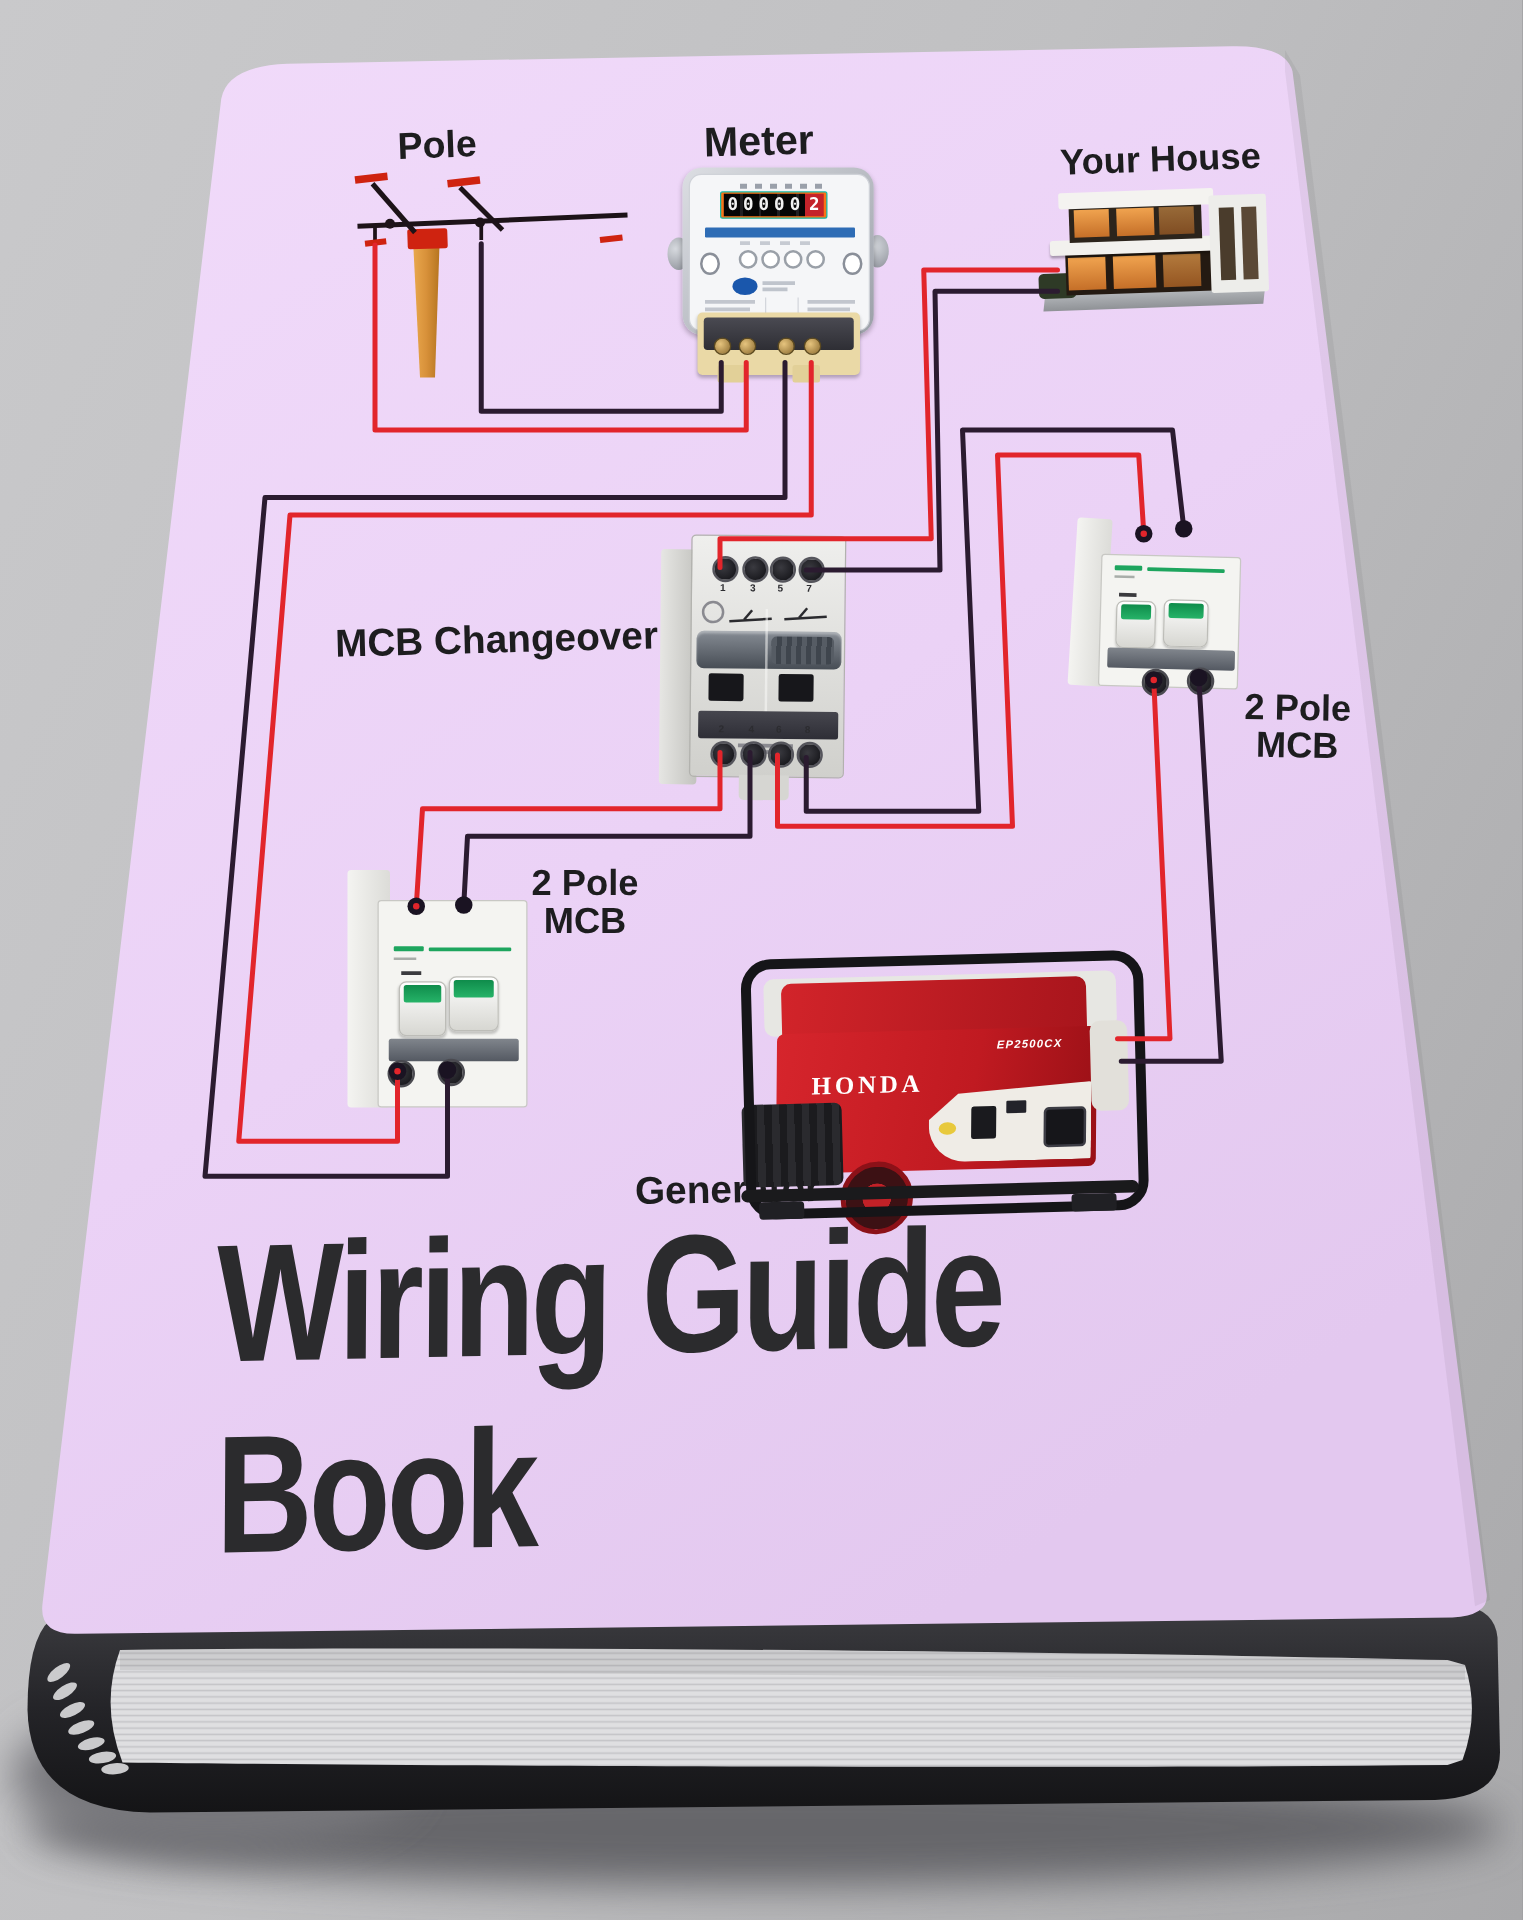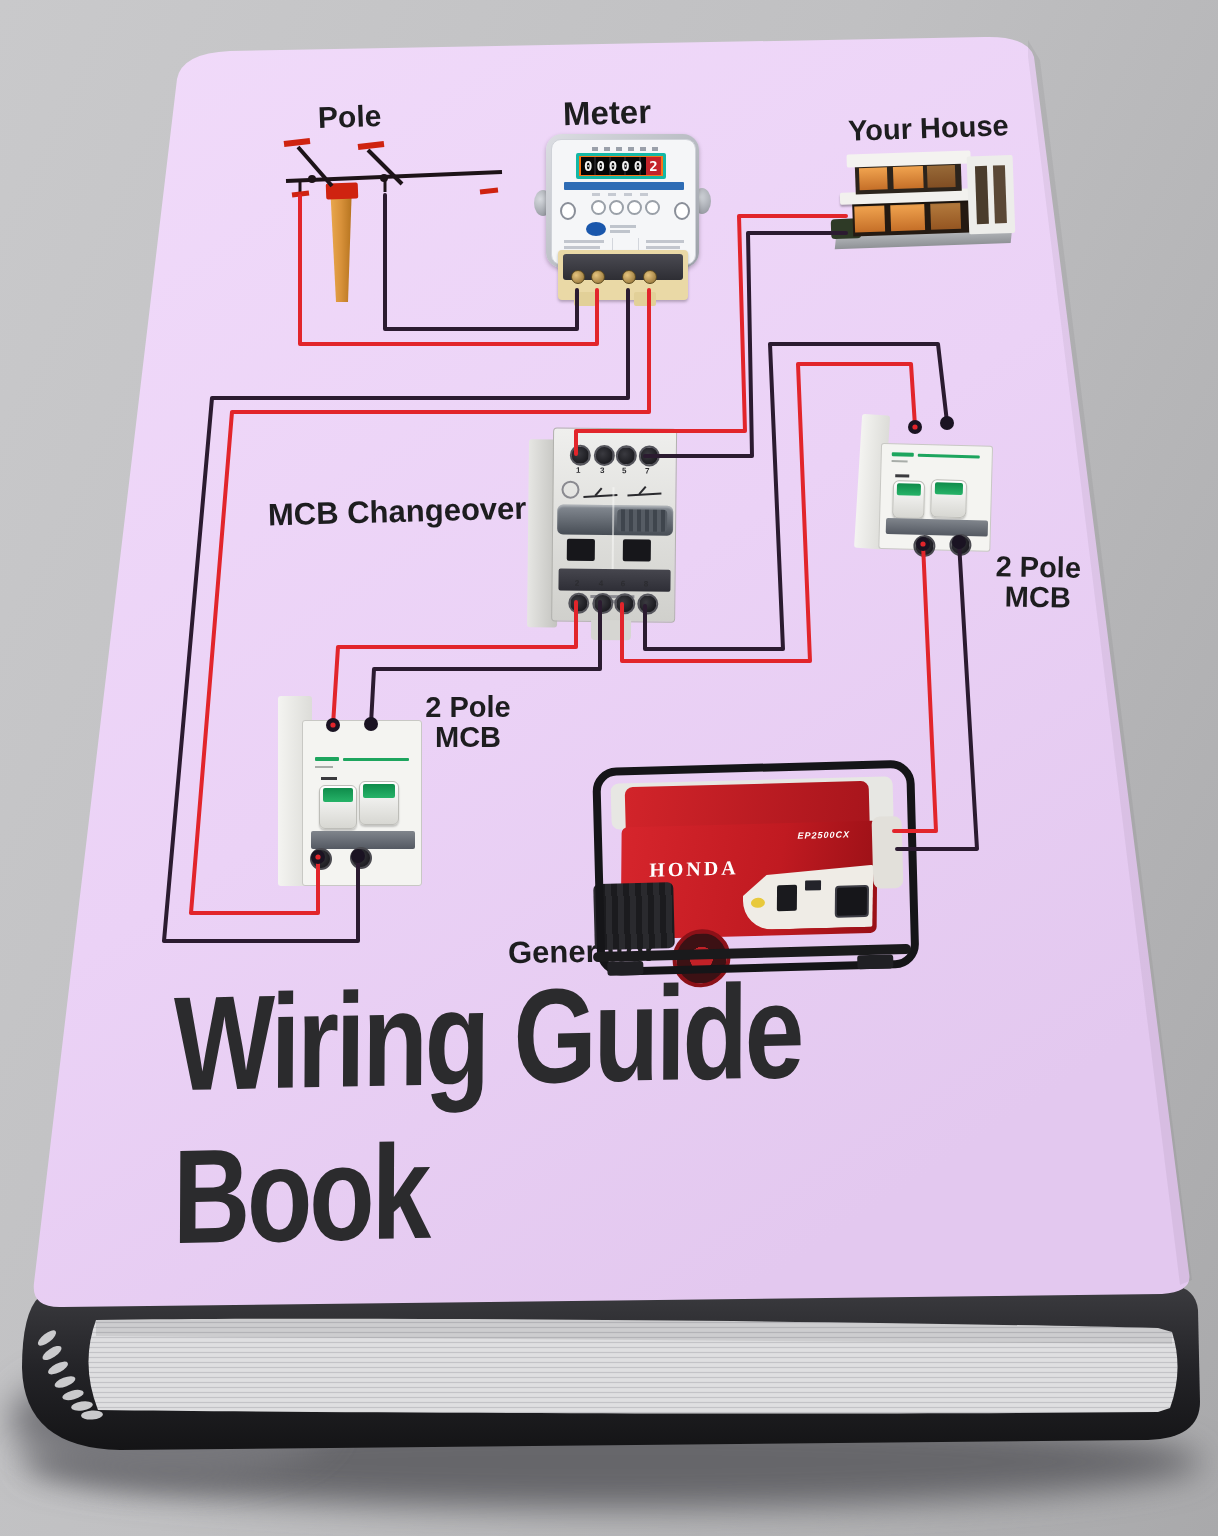--- a/index.html
+++ b/index.html
@@ -14,21 +14,21 @@
   #meter{left:546px;top:134px;width:156px;height:176px;}
   .m-lug{position:absolute;width:18px;height:26px;border-radius:50%;
          background:radial-gradient(circle at 35% 35%,#d6d9de,#8d9199);}
   .m-frame{position:absolute;left:0;top:0;width:153px;height:134px;border-radius:16px;
            background:linear-gradient(135deg,#dcdee3,#9ba0a8);box-shadow:0 2px 4px rgba(0,0,0,.25);}
   .m-face{position:absolute;left:5px;top:5px;width:143px;height:124px;border-radius:10px;
           background:#f5f6f8;border:1px solid #cfd2d8;}
   .m-scale{position:absolute;left:40px;top:7px;width:66px;height:4px;
            background:repeating-linear-gradient(90deg,#9aa0aa 0 6px,#f5f6f8 6px 12px);}
   .odo{position:absolute;left:24px;top:13px;height:20px;display:flex;align-items:center;
-       background:#f97316;border-radius:2px;padding:0 2px;border:3px solid #14b8a6;}
+       background:#f97316;border-radius:2px;padding:0 2px;border:1px solid #14b8a6;}
   .odo-main{font:bold 14px "DejaVu Sans Mono",monospace;color:#f2f2f2;letter-spacing:4px;
             background:repeating-linear-gradient(90deg,#050505 0 13px,#1f1f22 13px 15px);padding:1px 0 1px 3px;}
   .odo-last{font:bold 14px "DejaVu Sans Mono",monospace;color:#fff;background:#c4232a;padding:1px 3px;}
   .m-banner{position:absolute;left:12px;top:42px;width:120px;height:8px;background:#2e6cb5;border-radius:1px;}
   .m-screw-big{position:absolute;width:12px;height:14px;border:2px solid #8a8f99;border-radius:50%;background:#fff;}
   .m-screw-sm{position:absolute;width:11px;height:11px;border:2px solid #9aa0a8;border-radius:50%;background:#fff;}
   .m-marks{position:absolute;left:40px;top:53px;width:62px;height:3px;
            background:repeating-linear-gradient(90deg,#c6cad2 0 8px,#f5f6f8 8px 16px);}
   .m-logo{position:absolute;left:34px;top:82px;width:20px;height:14px;border-radius:50%;background:#1a57ac;}
   .m-bar{position:absolute;background:#bfc4cc;height:3px;}

